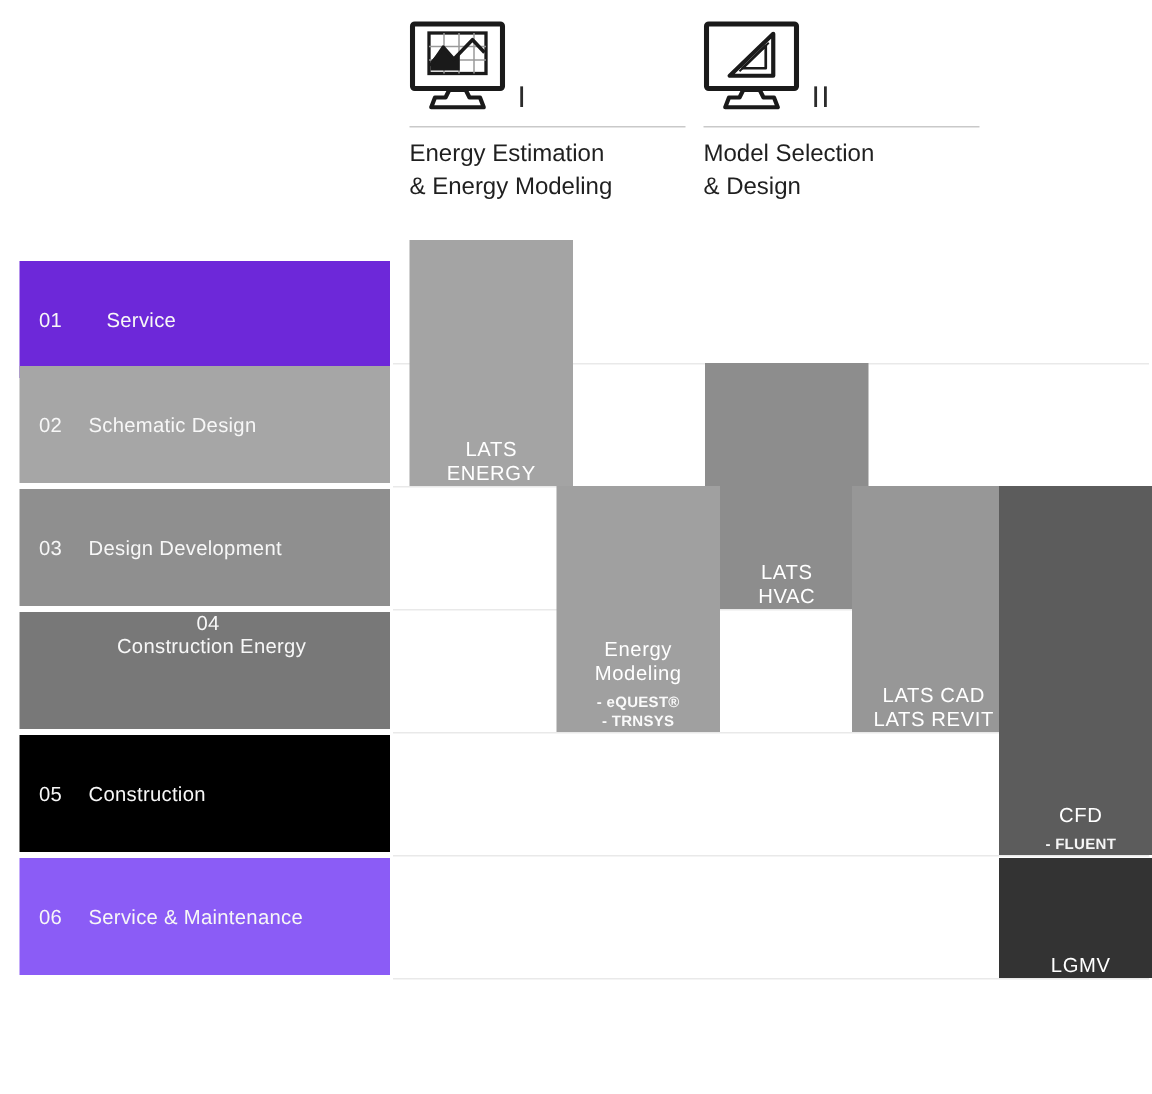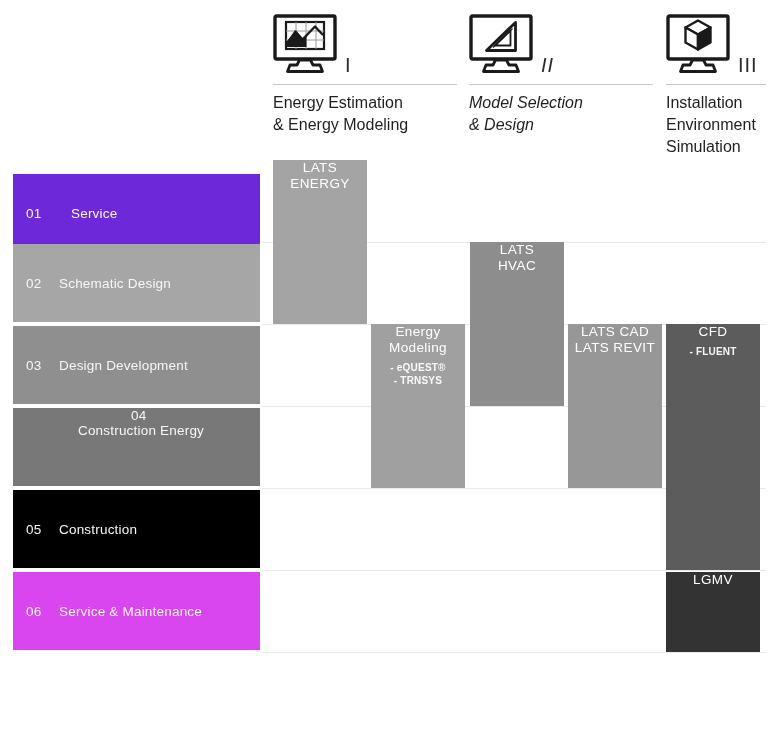--- a/index.html
+++ b/index.html
@@ -30,22 +30,22 @@
     font-size:13.5px; letter-spacing:0.2px;
   }
   .pnum { margin-left:13px; width:24px; flex:none; }
   .plabel { margin-left:9px; }
 
   
   .rowline { position:absolute; left:262px; width:504px; height:0; border-top:1px solid #e9e9e9; }
 
   
   .block {
-    position:absolute; width:94px;
-    display:flex; flex-direction:column; justify-content:flex-start; align-items:center;
+    position:absolute; width:109px;
+    display:flex; flex-direction:column; justify-content:flex-end; align-items:center;
     text-align:center; color:#ffffff;
   }
   .bname { font-size:13.5px; line-height:16px; letter-spacing:0.4px; white-space:pre-line; }
   .bsub  { font-size:10px;  line-height:13px; letter-spacing:0.2px; margin-top:5px; white-space:pre-line; opacity:0.95;font-weight:bold; }
 </style>
 </head>
 <body>
 
 <div class="canvas">
 
@@ -59,52 +59,36 @@
         <path d="M14 33 L14 27 L22.5 17.5 L29.5 25.5 L33.5 21.5 L33.5 33 Z" fill="#1a1a1a"></path>
         <polyline points="14,30 22.5,17.5 29.5,25.5 42,12.5 50,21" fill="none" stroke="#1a1a1a" stroke-width="2.4" stroke-linejoin="round"></polyline>
       </svg>
     </div>
     <span class="numeral">I</span>
     <div class="hline"></div>
     <div class="hlabel">Energy Estimation
 &amp; Energy Modeling</div>
   </div>
 
-  <div class="hcol" style="left:469px; width:184px;font-style:italic;">
+  <div class="hcol" style="left:469px; width:184px;">
     <div class="monitor-wrap">
       <svg viewBox="0 0 64 60" width="64" height="60">
         <rect x="2" y="2" width="60" height="43" rx="1.5" fill="#fff" stroke="#1a1a1a" stroke-width="3.4"></rect>
         <path d="M26.5 46 L37.5 46 L40 51 L47 51 L49.5 57.5 L14.5 57.5 L17 51 L24 51 Z" fill="#fff" stroke="#1a1a1a" stroke-width="2.8" stroke-linejoin="round"></path>
         <path d="M17.5 36.5 L46.5 36.5 L46.5 8.5 Z" fill="#fff" stroke="#1a1a1a" stroke-width="2.8" stroke-linejoin="round"></path>
         <path d="M26 31.5 L41.5 31.5 L41.5 16.5 Z" fill="#fff" stroke="#1a1a1a" stroke-width="1.8" stroke-linejoin="round"></path>
         <path d="M24 33.5 L43.5 14.5" stroke="#1a1a1a" stroke-width="1.3"></path>
       </svg>
     </div>
     <span class="numeral">II</span>
     <div class="hline"></div>
     <div class="hlabel">Model Selection
 &amp; Design</div>
   </div>
 
-  <div class="hcol" style="left:666px; width:100px;">
-    <div class="monitor-wrap">
-      <svg viewBox="0 0 64 60" width="64" height="60">
-        <rect x="2" y="2" width="60" height="43" rx="1.5" fill="#fff" stroke="#1a1a1a" stroke-width="3.4"></rect>
-        <path d="M26.5 46 L37.5 46 L40 51 L47 51 L49.5 57.5 L14.5 57.5 L17 51 L24 51 Z" fill="#fff" stroke="#1a1a1a" stroke-width="2.8" stroke-linejoin="round"></path>
-        <polygon points="32,6.5 44.5,13.5 32,20.5 19.5,13.5" fill="#fff" stroke="#1a1a1a" stroke-width="2.4" stroke-linejoin="round"></polygon>
-        <polygon points="19.5,13.5 32,20.5 32,35.5 19.5,28.5" fill="#fff" stroke="#1a1a1a" stroke-width="2.4" stroke-linejoin="round"></polygon>
-        <polygon points="44.5,13.5 32,20.5 32,35.5 44.5,28.5" fill="#1a1a1a" stroke="#1a1a1a" stroke-width="2.4" stroke-linejoin="round"></polygon>
-      </svg>
-    </div>
-    <span class="numeral">III</span>
-    <div class="hline"></div>
-    <div class="hlabel">Installation
-Environment
-Simulation</div>
-  </div>
 
   <div class="rowline" style="top:242px"></div>
   <div class="rowline" style="top:324px"></div>
   <div class="rowline" style="top:406px"></div>
   <div class="rowline" style="top:488px"></div>
   <div class="rowline" style="top:570px"></div>
   <div class="rowline" style="top:652px"></div>
 
   <div class="prow" style="top: 174px; background-color: #6d28d9; gap: 12px;">
     <span class="pnum">01</span>
@@ -119,21 +103,21 @@
     <span class="plabel">Design Development</span>
   </div>
   <div class="prow" style="top: 408px; background-color: rgb(120, 120, 120); flex-direction: column;">
     <span class="pnum">04</span>
     <span class="plabel">Construction Energy</span>
   </div>
   <div class="prow" style="top: 490px; background-color: #000000;">
     <span class="pnum">05</span>
     <span class="plabel">Construction</span>
   </div>
-  <div class="prow" style="top: 572px; background-color: #d946ef;">
+  <div class="prow" style="top: 572px; background-color: #8b5cf6;">
     <span class="pnum">06</span>
     <span class="plabel">Service &amp; Maintenance</span>
   </div>
 
   <div class="block" style="left: 273px; top: 160px; height: 164px; background-color: rgb(164, 164, 164);">
     <div class="bname">LATS
 ENERGY</div>
   </div>
 
   <div class="block" style="left: 470px; top: 242px; height: 164px; background-color: rgb(141, 141, 141);">

